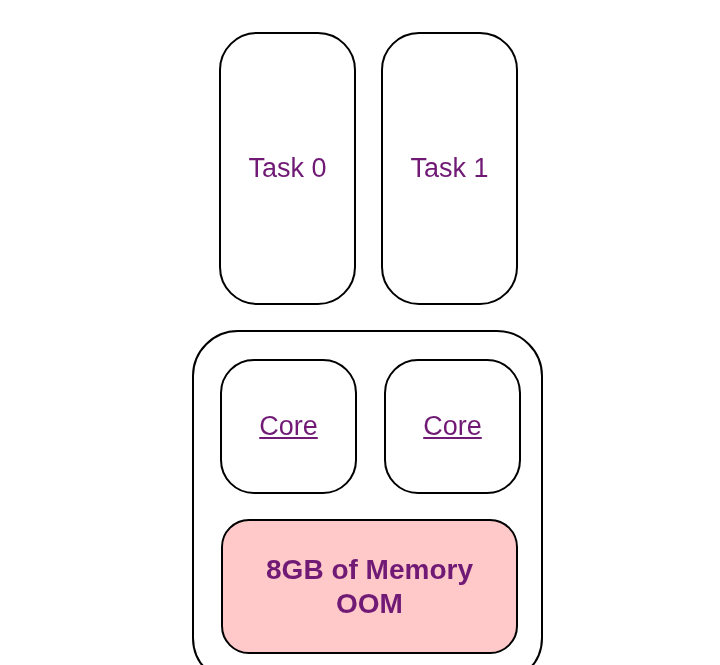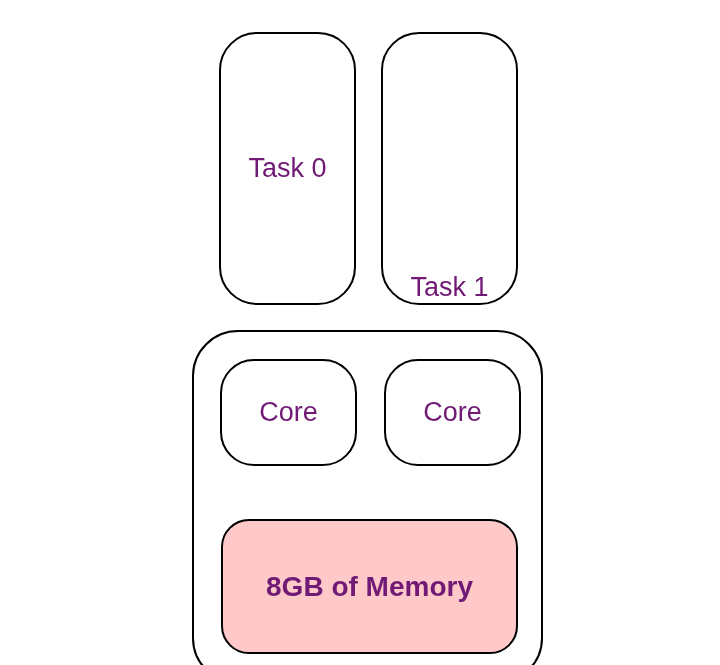--- a/index.html
+++ b/index.html
@@ -27,34 +27,35 @@
     justify-content: center;
   }
   .task {
     top: 4px;
     width: 137px;
     height: 273px;
     border-radius: 38px;
     font-size: 27px;
   }
   .task0 { left: 219px; }
-  .task1 { left: 381px; align-items: flex-end; }
+  .task1 { left: 381px; }
   .machine {
     left: 192px;
     top: 302px;
     width: 351px;
     height: 354px;
     border-radius: 46px;
   }
   .core {
     top: 27px;
     width: 137px;
-    height: 107px;
+    height: 135px;
     border-radius: 34px;
     font-size: 27px;
+    text-decoration: underline;
   }
   .core0 { left: 26px; }
   .core1 { left: 190px; }
   .memory {
     left: 27px;
     top: 187px;
     width: 297px;
     height: 135px;
     border-radius: 28px;
     background: #ffc9c9;
@@ -84,17 +85,18 @@
     <div class="box core core0">
       <span class="label">Core</span>
     </div>
 
     <div class="box core core1">
       <span class="label">Core</span>
     </div>
 
     <div class="box memory">
       <div class="label">8GB of Memory</div>
+      <div class="label">OOM</div>
     </div>
 
   </div>
 
 </div>
 
 </body></html>

